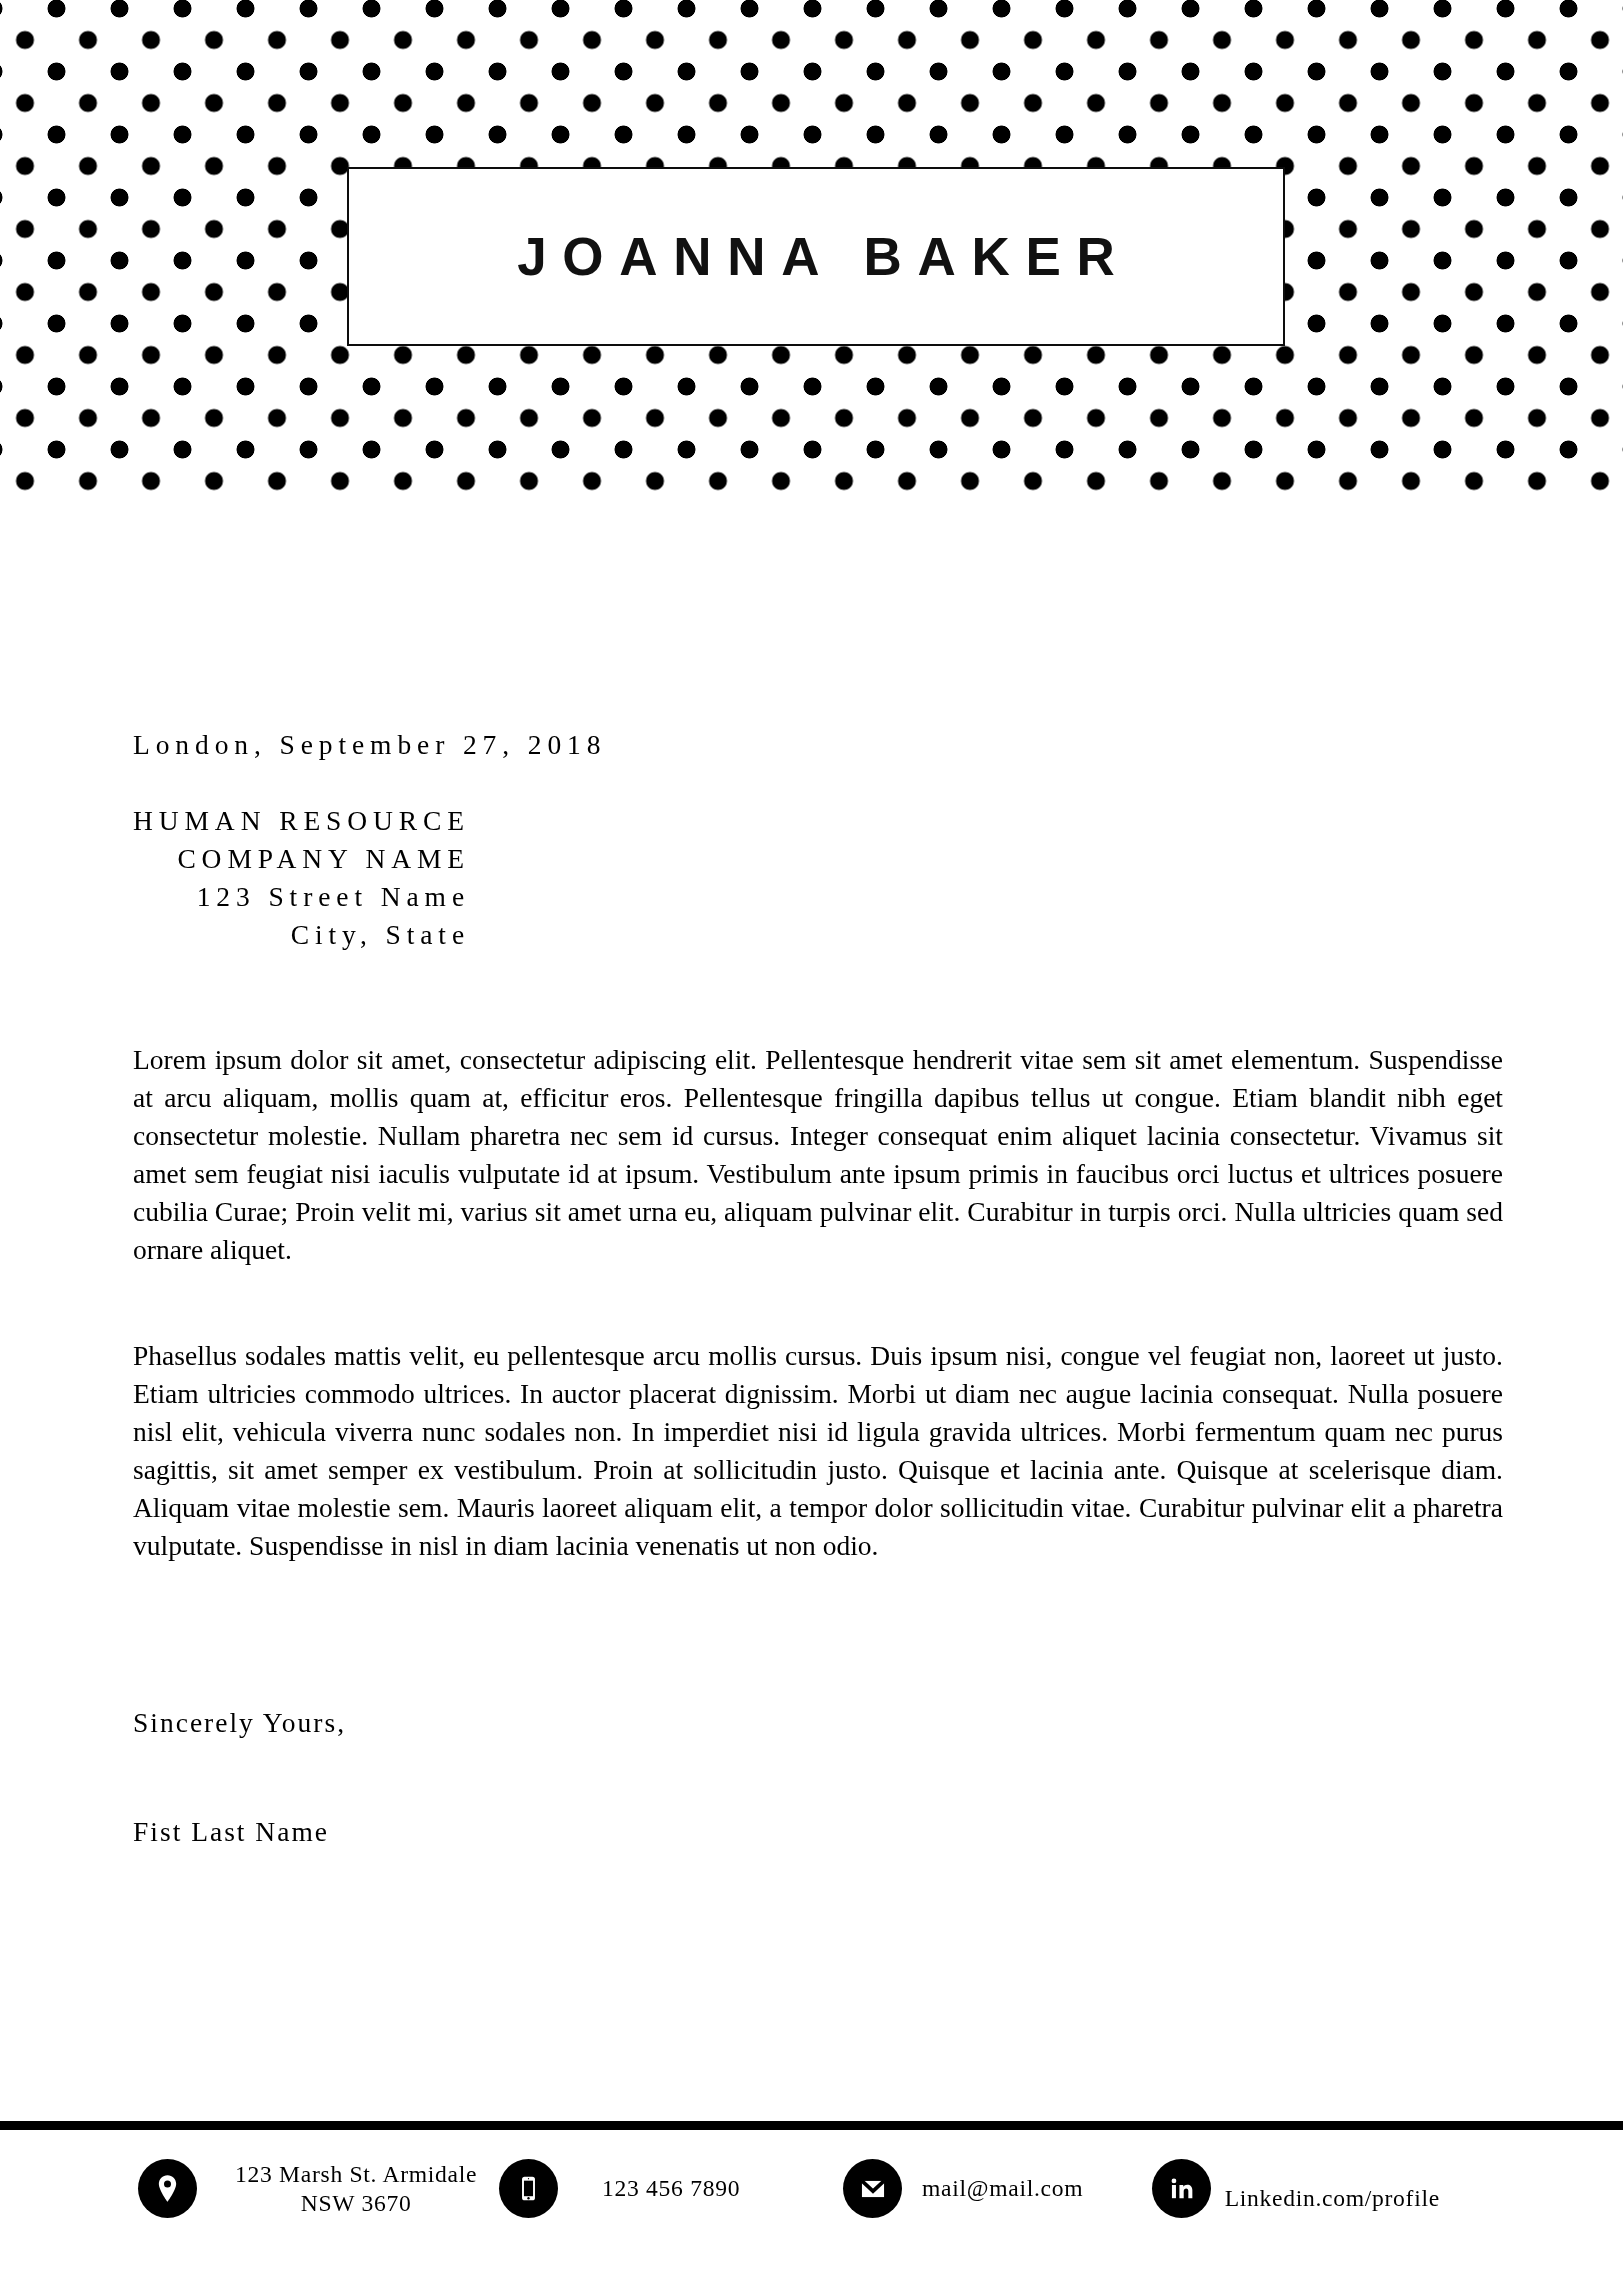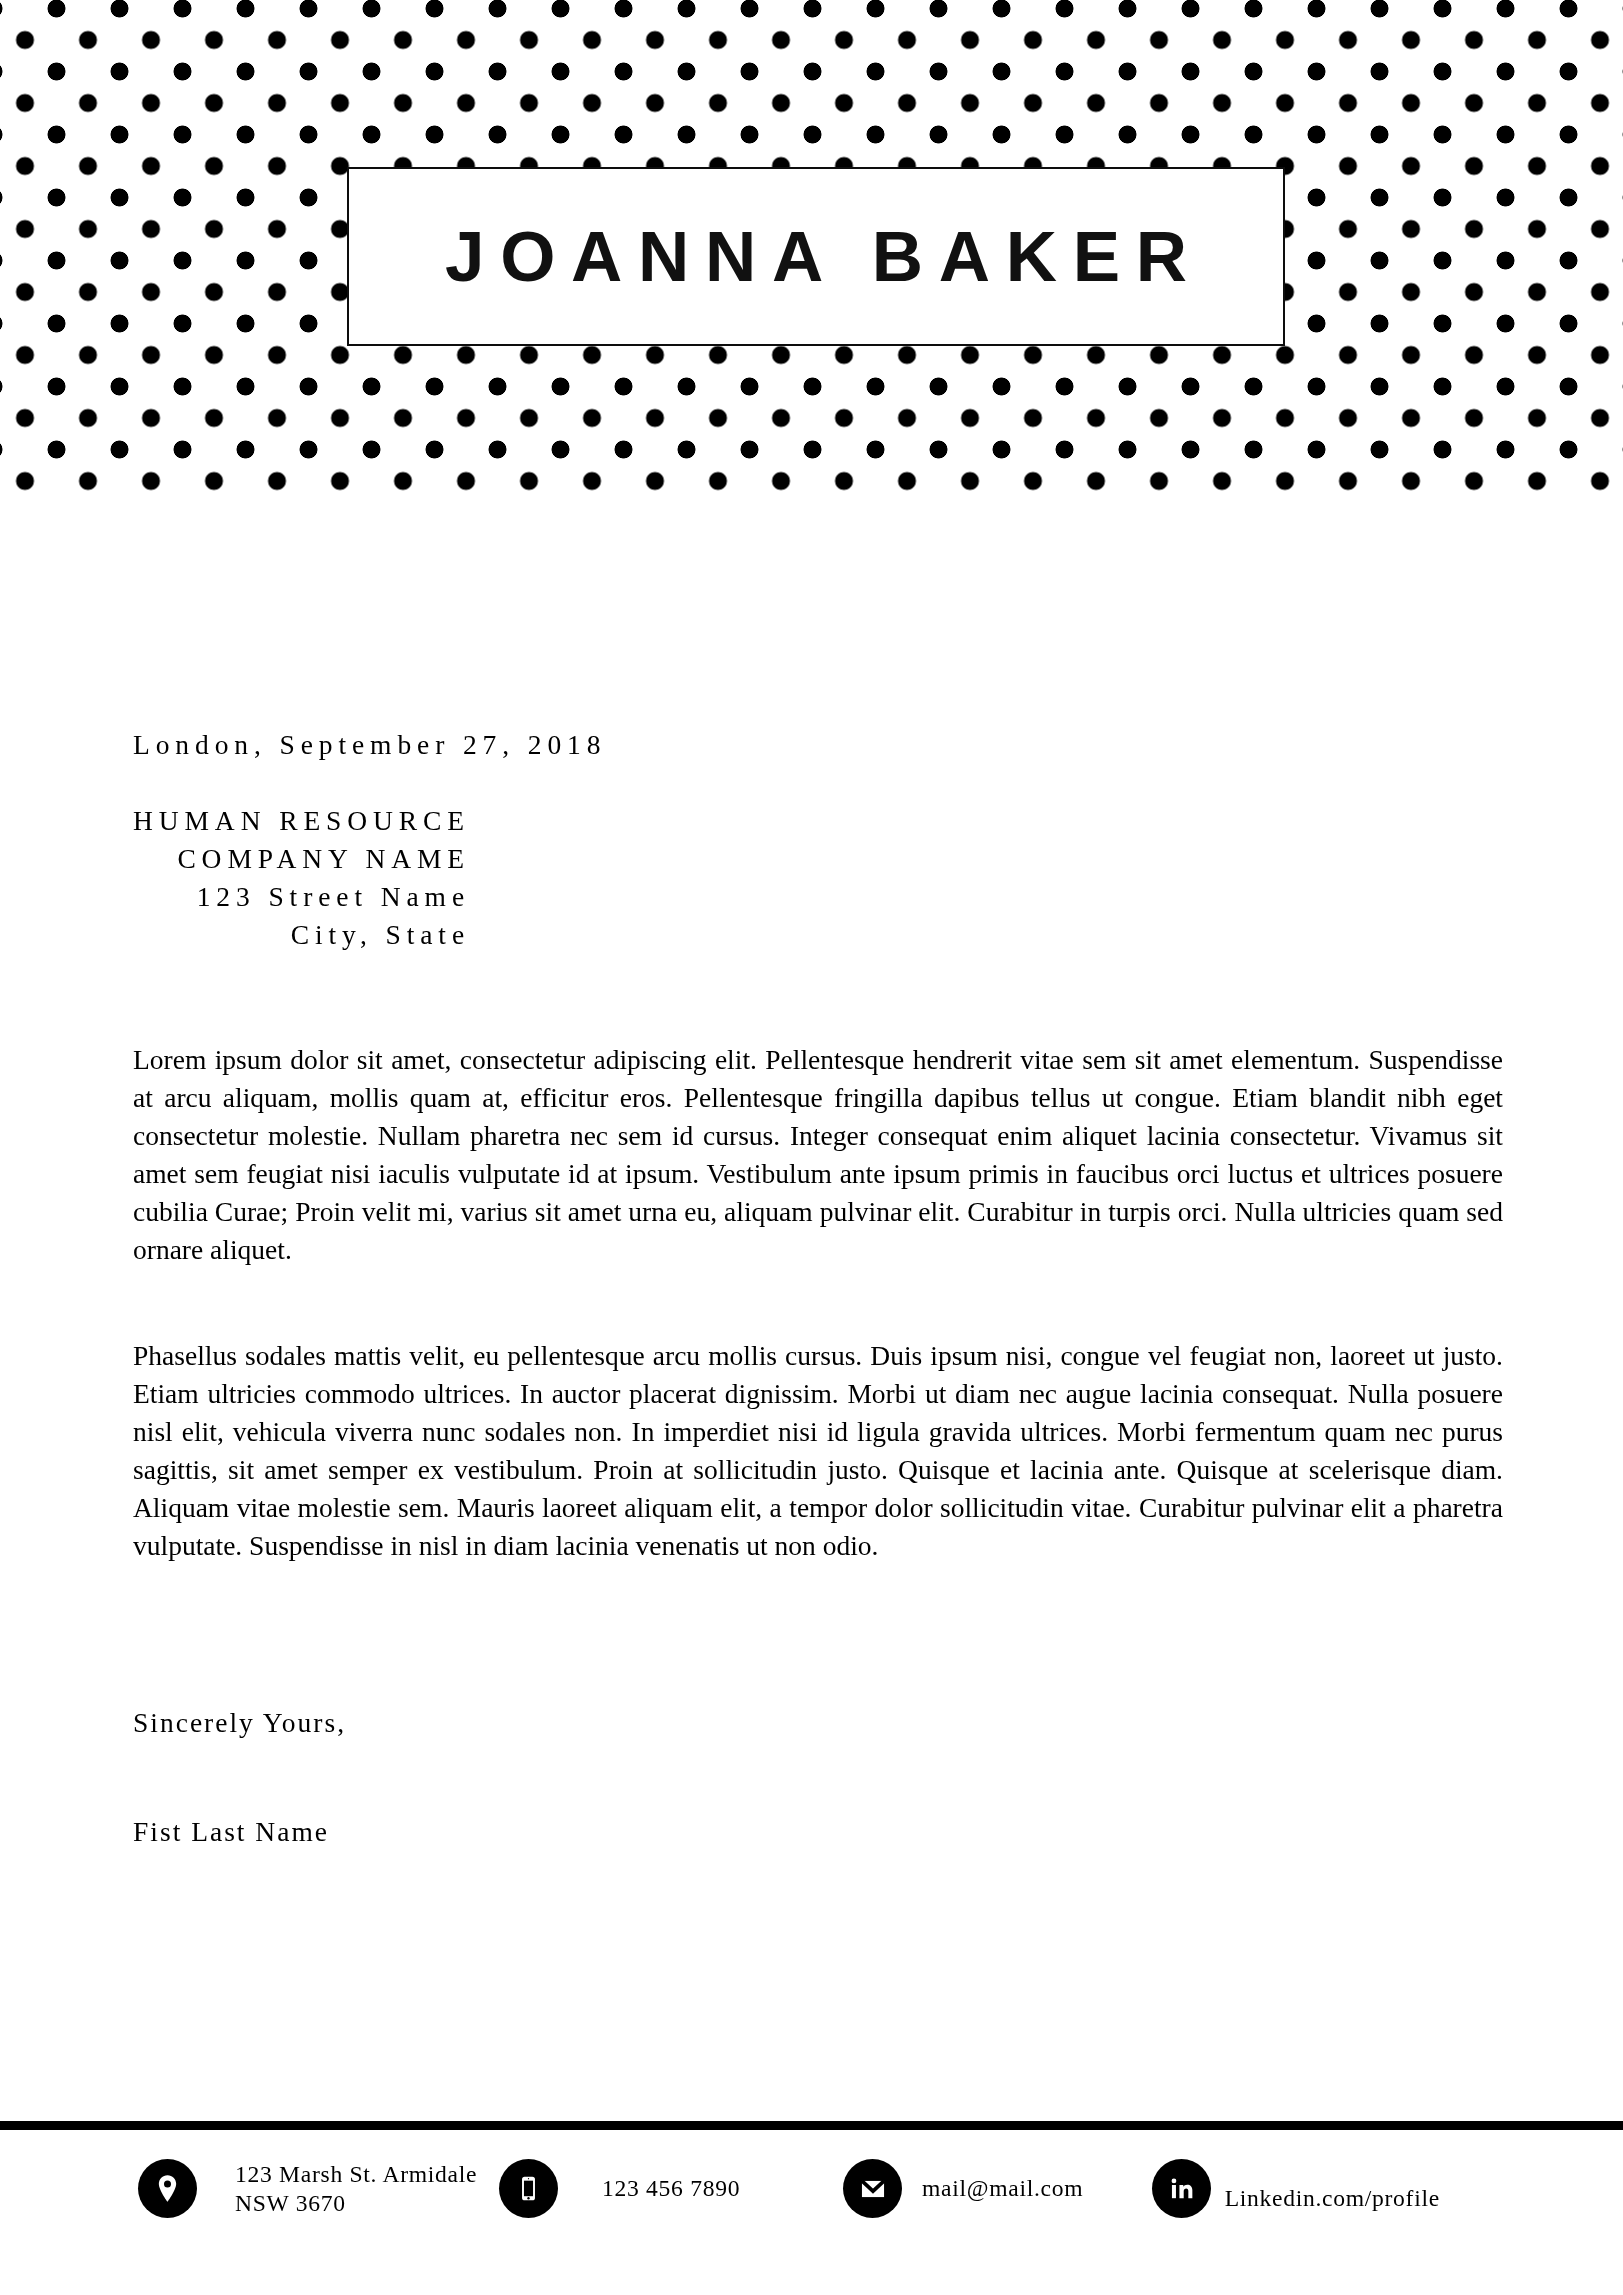--- a/index.html
+++ b/index.html
@@ -25,21 +25,21 @@
     position:absolute;left:347px;top:167px;
     width:938px;height:179px;
     box-sizing:border-box;
     background:#fff;border:2.6px solid #0d0d0d;
     display:flex;align-items:center;justify-content:center;
   }
   .name-box h1{
     margin:16px;
     font-family:"Liberation Sans","DejaVu Sans",sans-serif;
     font-weight:700;
-    font-size:71px;
+    font-size:53px;
     letter-spacing:15.7px;
     text-indent:15.7px;
     color:#111;
     white-space:nowrap;
   }
   
   .date-line{
     position:absolute;left:133px;top:726px;margin:0;
     font-size:27.5px;line-height:38px;letter-spacing:5.9px;
   }
@@ -74,21 +74,21 @@
   .contact .circle{
     width:59px;height:59px;border-radius:50%;
     background:#000;flex:0 0 auto;
     display:flex;align-items:center;justify-content:center;
   }
   .contact .txt{
     font-size:23.6px;line-height:29px;letter-spacing:0.7px;
     white-space:nowrap;
   }
   .contact-address{left:138px;}
-  .contact-address .txt{margin-left:38px;}
+  .contact-address .txt{margin-left:38px;text-align:center;}
   .contact-phone{left:499px;gap:12px;}
   .contact-phone .txt{margin-left:32px;}
   .contact-email{left:843px;}
   .contact-email .txt{margin-left:20px;}
   .contact-linkedin{left:1152px;}
   .contact-linkedin .txt{margin-left:13.7px;margin-top:20px;}
 </style>
 </head>
 <body>
 

